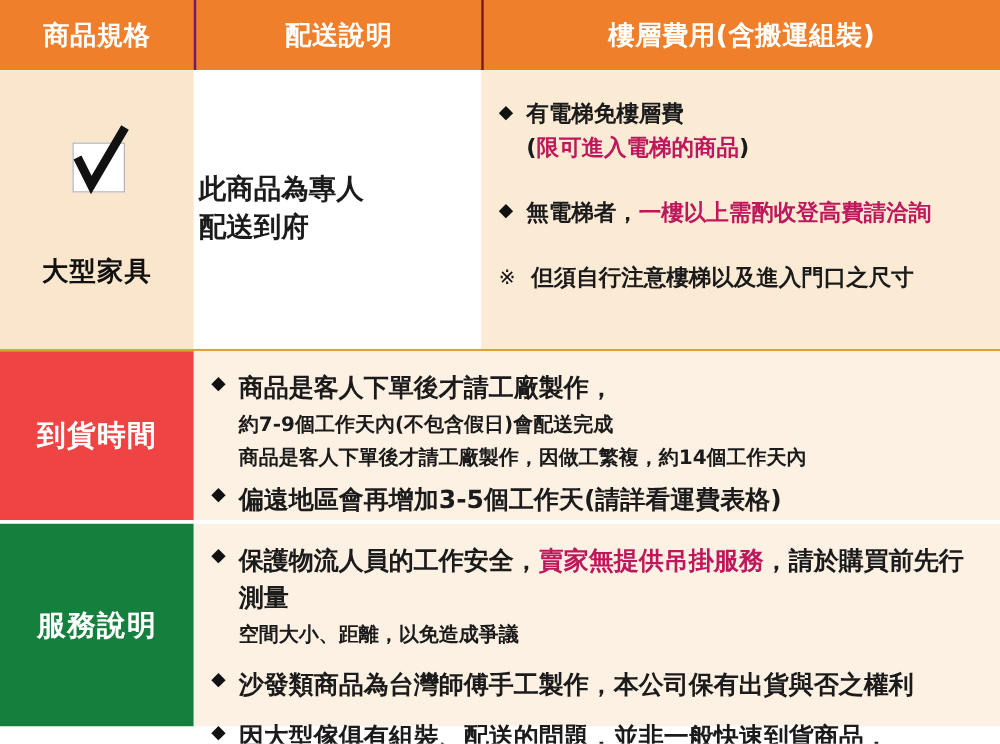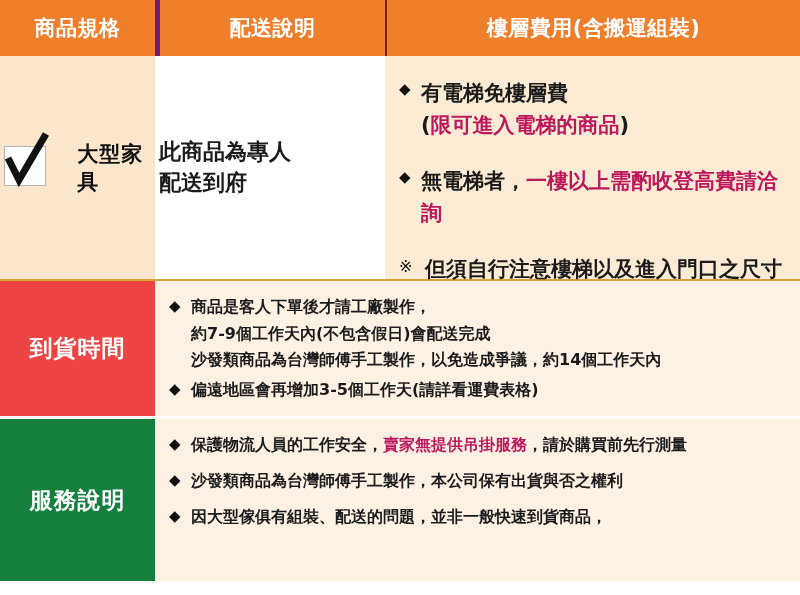--- a/index.html
+++ b/index.html
@@ -33,33 +33,33 @@
     display: flex;
     align-items: center;
     justify-content: center;
     color: #ffffff;
     font-weight: bold;
     font-size: 21px;
     letter-spacing: 0.5px;
     box-sizing: border-box;
   }
   .hcell.c1 { width: 155px; }
-  .hcell.c2 { width: 230px; border-left: 5px solid #701a75; }
+  .hcell.c2 { width: 230px; border-left: 2px solid #701a75; }
   .hcell.c3 { flex: 1;     border-left: 2px solid #7f1d1d; }
 
   
   .row {
     display: flex;
     box-sizing: border-box;
   }
   .label-cell {
     width: 155px;
     flex: 0 0 155px;
     display: flex;
-    flex-direction: row;
+    flex-direction: column;
     align-items: center;
     justify-content: center;
     box-sizing: border-box;
     gap: 35px;
   }
   .body-cell {
     flex: 1;
     box-sizing: border-box;
     position: relative;
   }
@@ -153,33 +153,33 @@
     font-size: 15px;
     line-height: 1.45;
     color: #111111;
     width: 22px;
     text-align: left;
     padding-top: 1px;
   }
   .marker.wide { width: 26px; font-size: 16px; }
   .btext {
     flex: 1;
-    font-size: 16px;
+    font-size: 20px;
     font-weight: bold;
     line-height: 1.5;
     color: #1b1b1b;
   }
   .sub {
     font-size: 16px;
     font-weight: bold;
     line-height: 1.5;
     color: #1b1b1b;
     margin: 0 0 2px 22px;
   }
-  .r1text { font-size: 21px; line-height: 1.5; }
+  .r1text { font-size: 18px; line-height: 1.5; }
   .red { color: #be185d; }
   .blk { color: #1b1b1b; }
 
   .spacer-lg { height: 16px; }
   .tight { margin-bottom: 3px; }
 </style>
 </head>
 <body>
 
 <div class="sheet">
@@ -242,21 +242,21 @@
       <div class="label-text">到貨時間</div>
     </div>
 
     <div class="body-cell">
 
       <div class="bullet tight">
         <span class="marker">◆</span>
         <span class="btext">商品是客人下單後才請工廠製作，</span>
       </div>
       <div class="sub">約7-9個工作天內(不包含假日)會配送完成</div>
-      <div class="sub">沙發類商品為台灣師傅手工製作，以免造成爭議，約14個工作天內</div>
+      <div class="sub">商品是客人下單後才請工廠製作，因做工繁複，約14個工作天內</div>
 
       <div class="bullet" style="margin-top:6px;">
         <span class="marker">◆</span>
         <span class="btext">偏遠地區會再增加3-5個工作天(請詳看運費表格)</span>
       </div>
 
     </div>
   </div>
 
   <div class="row row3">
@@ -264,20 +264,21 @@
     <div class="label-cell">
       <div class="label-text">服務說明</div>
     </div>
 
     <div class="body-cell">
 
       <div class="bullet tight">
         <span class="marker">◆</span>
         <span class="btext"><span class="blk">保護物流人員的工作安全，</span><span class="red">賣家無提供吊掛服務</span><span class="blk">，請於購買前先行測量</span></span>
       </div>
+      <div class="sub">空間大小、距離，以免造成爭議</div>
 
       <div class="bullet" style="margin-top:12px;">
         <span class="marker">◆</span>
         <span class="btext">沙發類商品為台灣師傅手工製作，本公司保有出貨與否之權利</span>
       </div>
 
       <div class="bullet tight" style="margin-top:12px;">
         <span class="marker">◆</span>
         <span class="btext">因大型傢俱有組裝、配送的問題，並非一般快速到貨商品，</span>
       </div>

